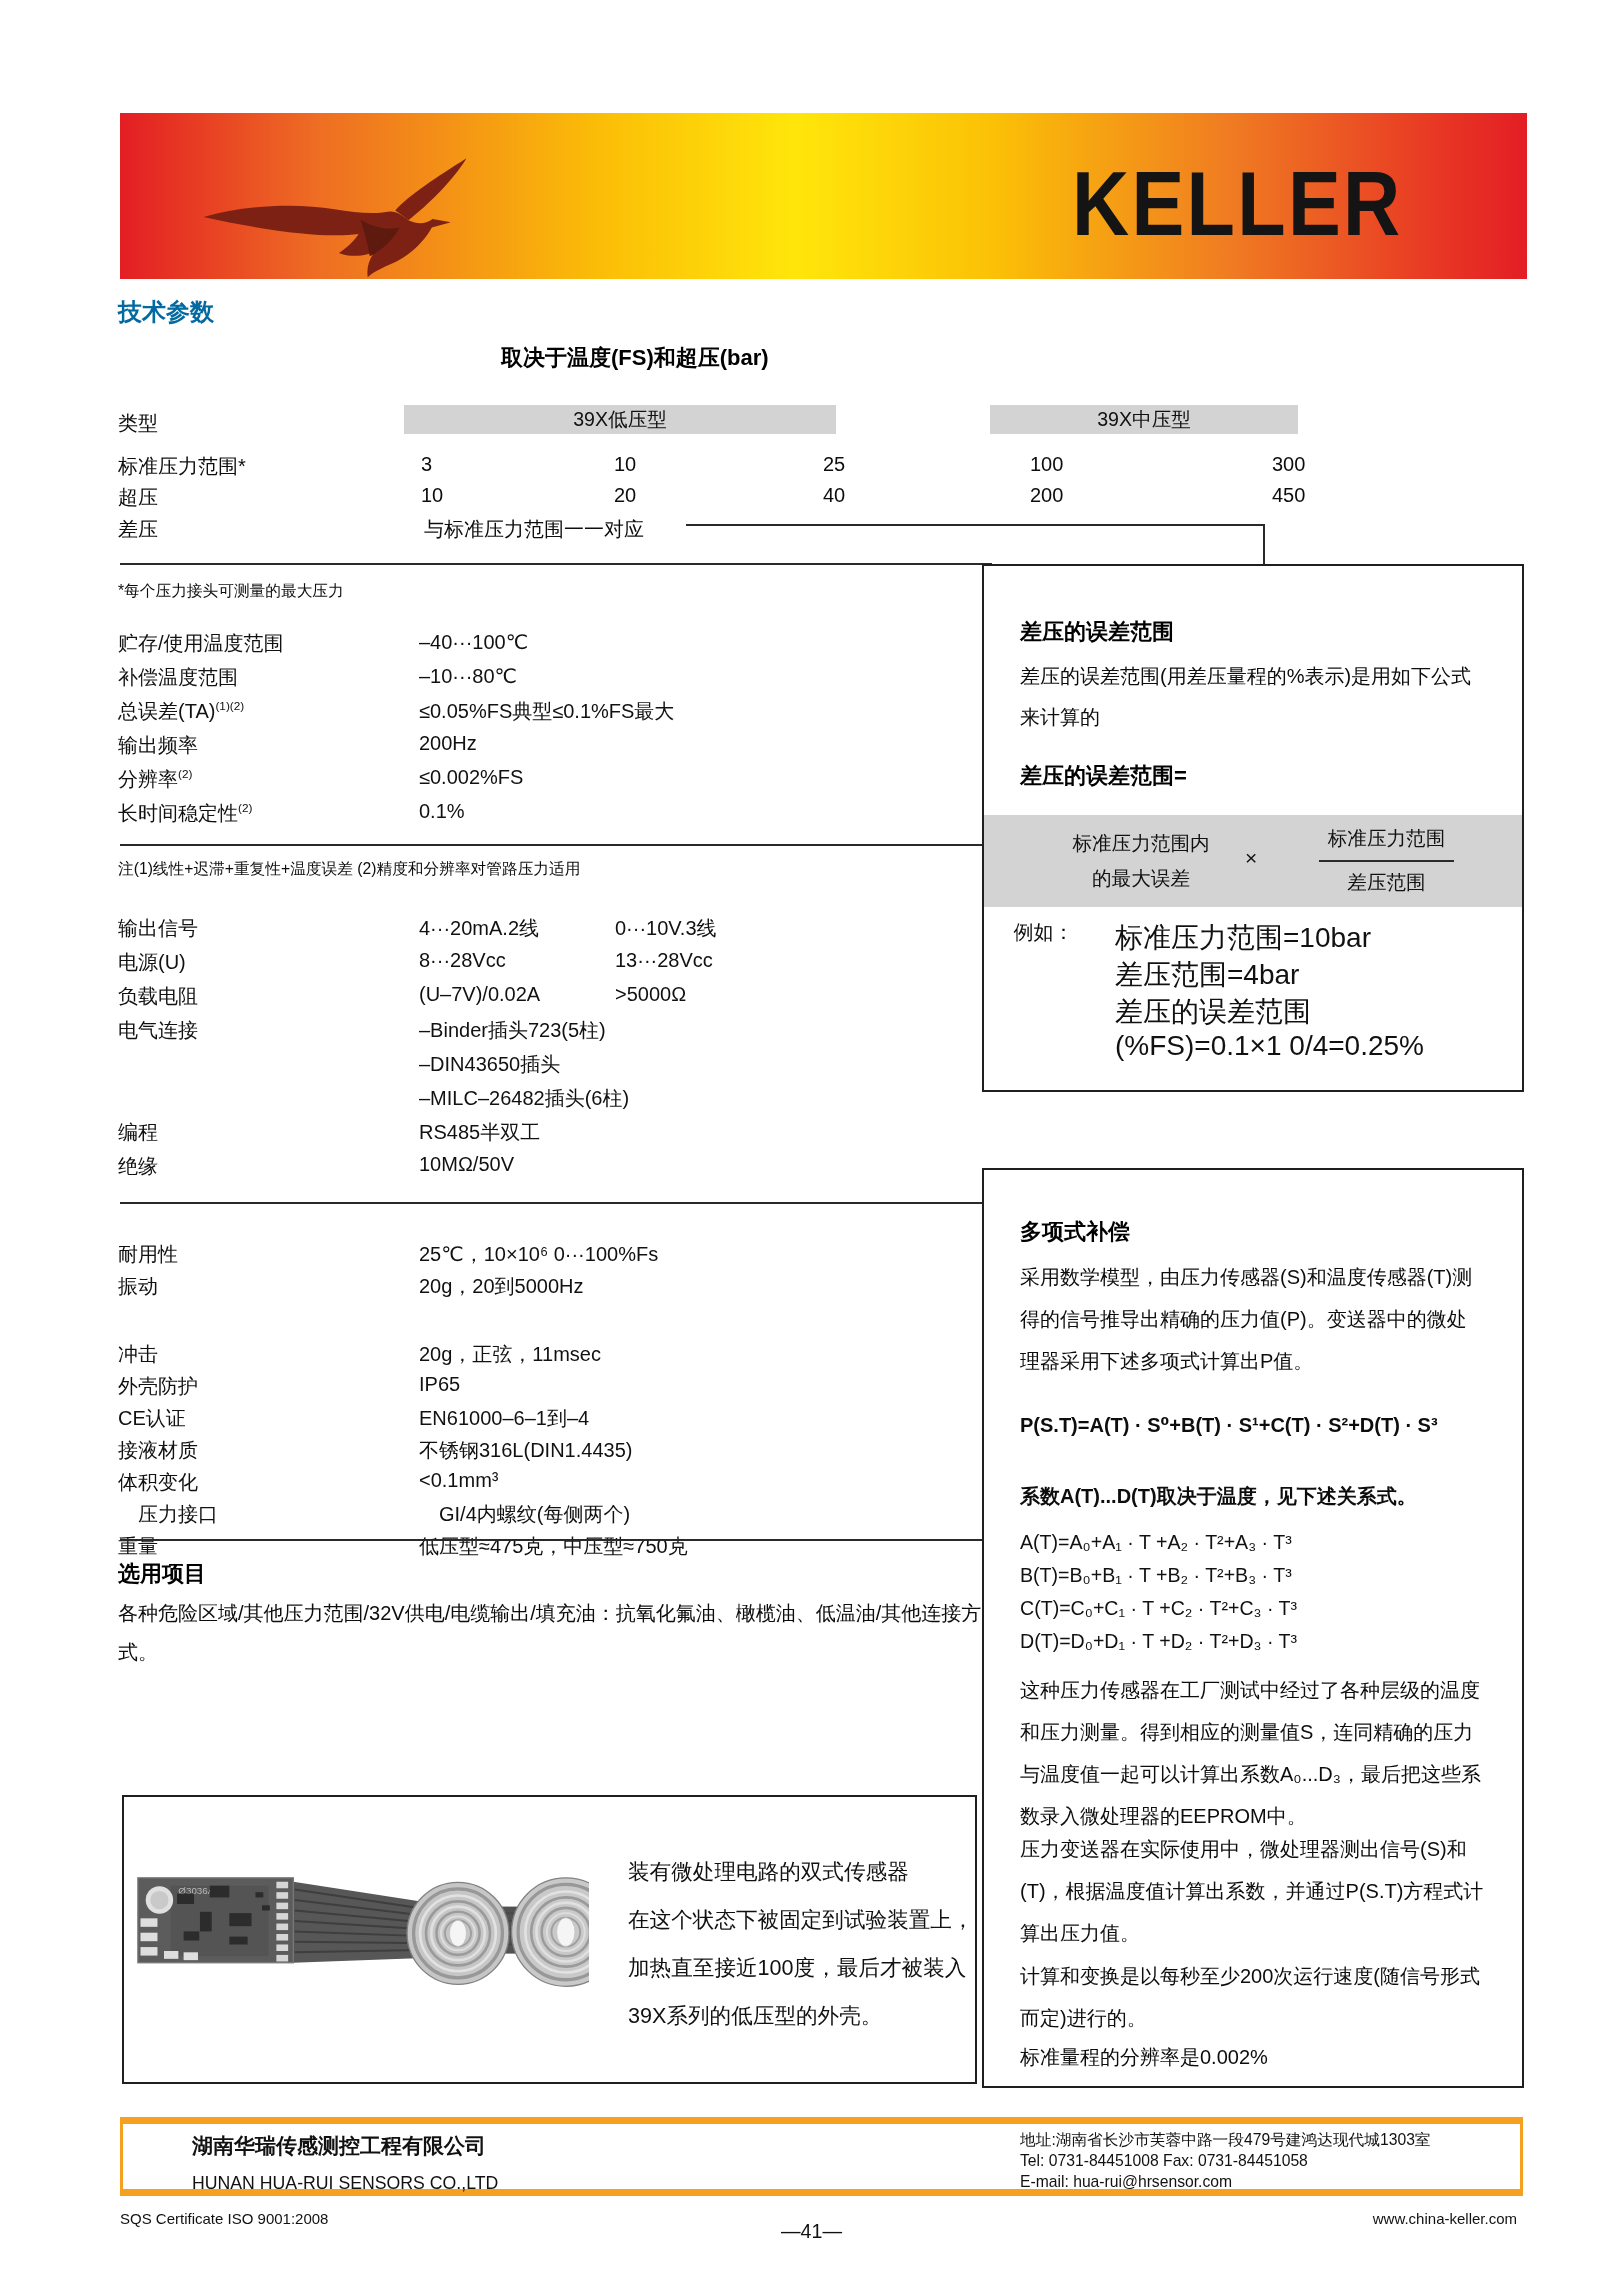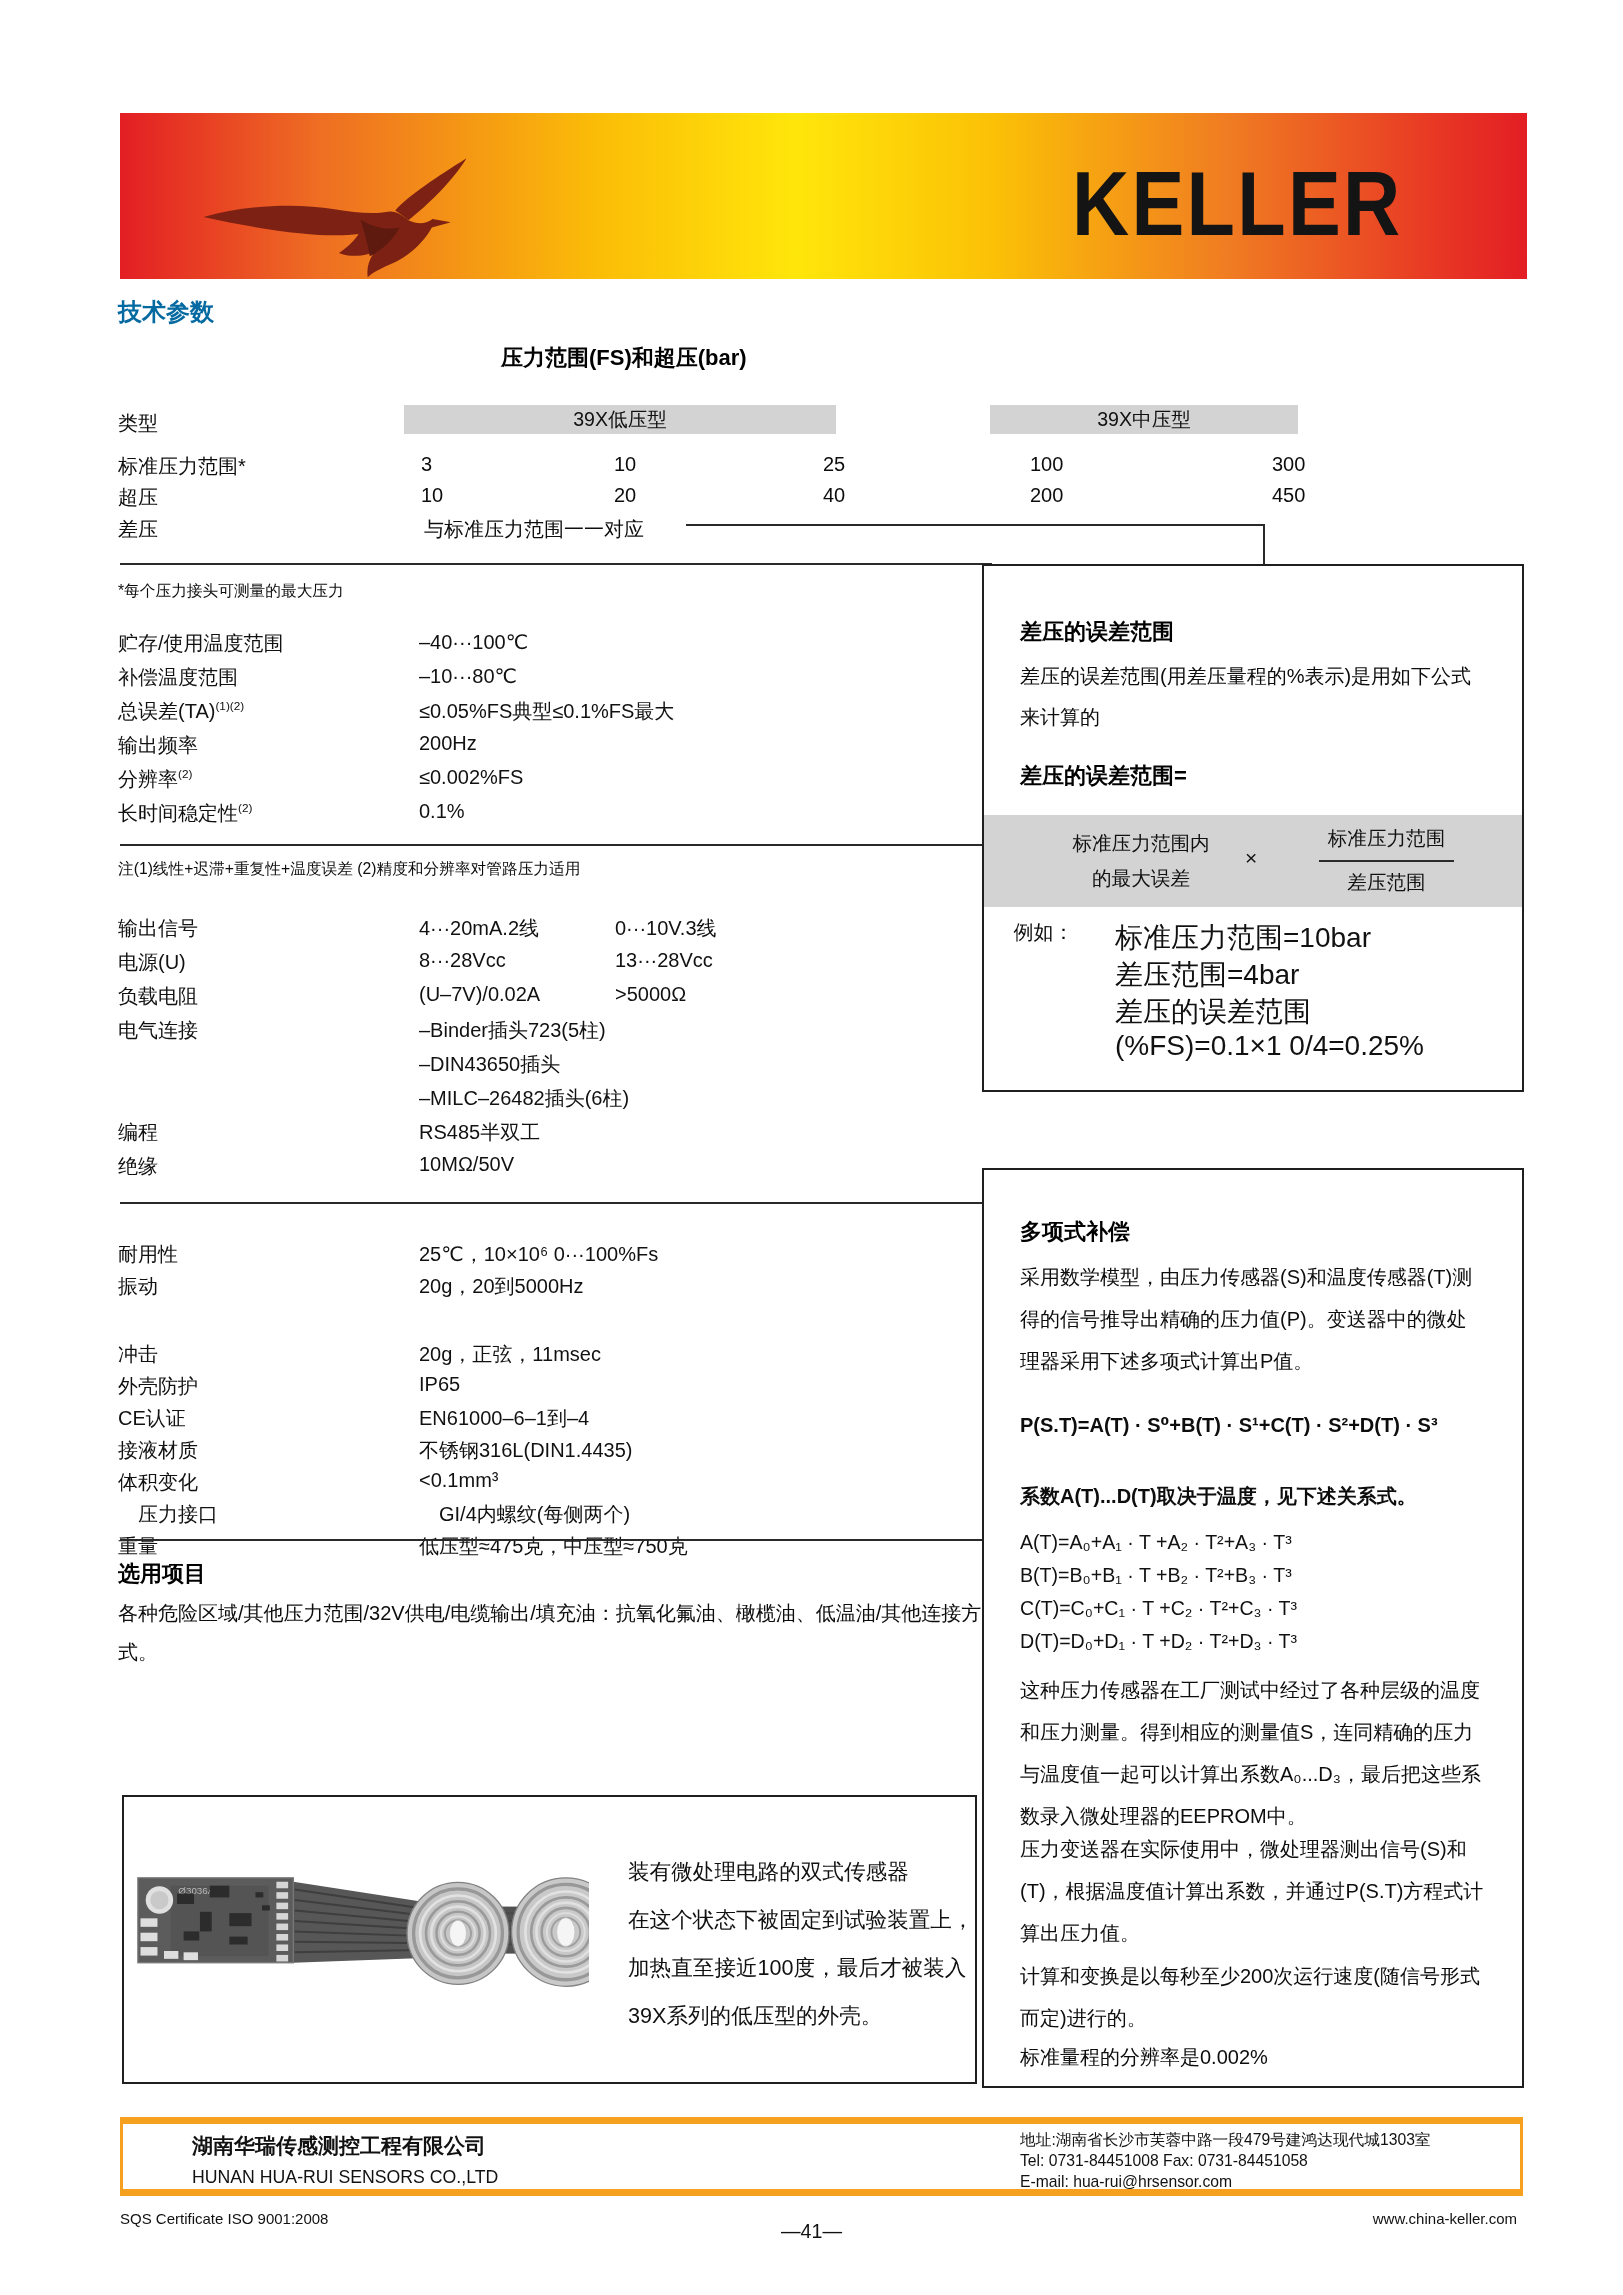--- a/index.html
+++ b/index.html
@@ -47,21 +47,21 @@
       <path fill="#7c2113" d="M10,96 C70,78 150,74 210,84 C240,89 268,92 292,88 C303,86 314,93 323,101
         C340,109 352,105 360,99 L388,104 L359,112 C349,130 331,150 307,163 C291,171 273,177 261,188
         C259,173 263,161 271,150 C251,157 231,157 217,151 C229,143 241,132 247,122
         C200,128 120,120 10,96 Z"></path>
       <path fill="#5f1a10" d="M250,100 C270,112 290,116 310,112 C300,130 284,146 264,156 C262,140 256,120 250,100 Z"></path>
     </svg>
     <div class="abs keller">KELLER</div>
   </div>
 
   <div class="abs h1" style="left:118px;top:296px;">技术参数</div>
-  <div class="abs h2" style="left:501px;top:343px;">压力范围(FS)和超压(bar)</div>
+  <div class="abs h2" style="left:501px;top:343px;">取决于温度(FS)和超压(bar)</div>
 
   <div class="abs body-t" style="left:118px;top:410px;">类型</div>
   <div class="abs gray-bar" style="left:404px;top:405px;width:432px;">39X低压型</div>
   <div class="abs gray-bar" style="left:990px;top:405px;width:308px;">39X中压型</div>
 
   <div class="abs body-t" style="left:118px;top:453px;">标准压力范围*</div>
   <div class="abs body-t" style="left:421px;top:453px;">3</div>
   <div class="abs body-t" style="left:614px;top:453px;">10</div>
   <div class="abs body-t" style="left:823px;top:453px;">25</div>
   <div class="abs body-t" style="left:1030px;top:453px;">100</div>
@@ -317,21 +317,21 @@
     </div>
     <div class="abs body-t" style="left:36px;top:499px;width:466px;line-height:42px;">这种压力传感器在工厂测试中经过了各种层级的温度和压力测量。得到相应的测量值S，连同精确的压力与温度值一起可以计算出系数A₀...D₃，最后把这些系数录入微处理器的EEPROM中。</div>
     <div class="abs body-t" style="left:36px;top:658px;width:466px;line-height:42px;">压力变送器在实际使用中，微处理器测出信号(S)和(T)，根据温度值计算出系数，并通过P(S.T)方程式计算出压力值。</div>
     <div class="abs body-t" style="left:36px;top:785px;width:466px;line-height:42px;">计算和变换是以每秒至少200次运行速度(随信号形式而定)进行的。</div>
     <div class="abs body-t" style="left:36px;top:874px;">标准量程的分辨率是0.002%</div>
   </div>
 
   <div class="abs footer-box" style="left:120px;top:2117px;width:1397px;height:65px;">
     <div class="abs" style="left:69px;top:7.9px;">
       <div style="font-size:21px;font-weight:700;">湖南华瑞传感测控工程有限公司</div>
-      <div style="font-size:17.7px;margin-top:7px;">HUNAN HUA-RUI SENSORS CO.,LTD</div>
+      <div style="font-size:17.7px;margin-top:13px;">HUNAN HUA-RUI SENSORS CO.,LTD</div>
     </div>
     <div class="abs" style="left:897px;top:5.2px;font-size:15.7px;line-height:21px;">
       <div>地址:湖南省长沙市芙蓉中路一段479号建鸿达现代城1303室</div>
       <div>Tel: 0731-84451008  Fax: 0731-84451058</div>
       <div>E-mail: hua-rui@hrsensor.com</div>
     </div>
   </div>
 
   <div class="abs" style="left:120px;top:2210px;width:1397px;display:flex;justify-content:space-between;font-size:15px;">
     <span>SQS Certificate ISO 9001:2008</span>

